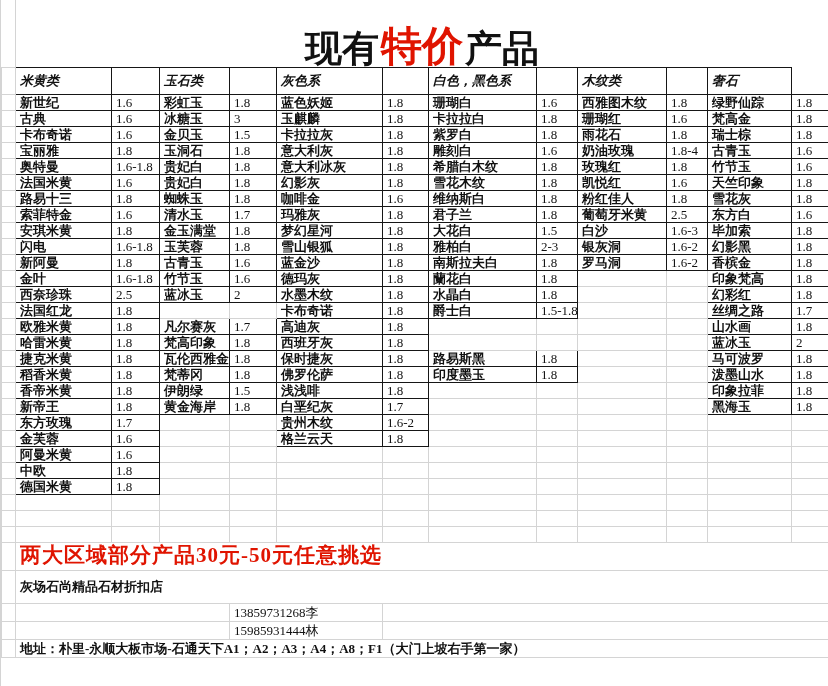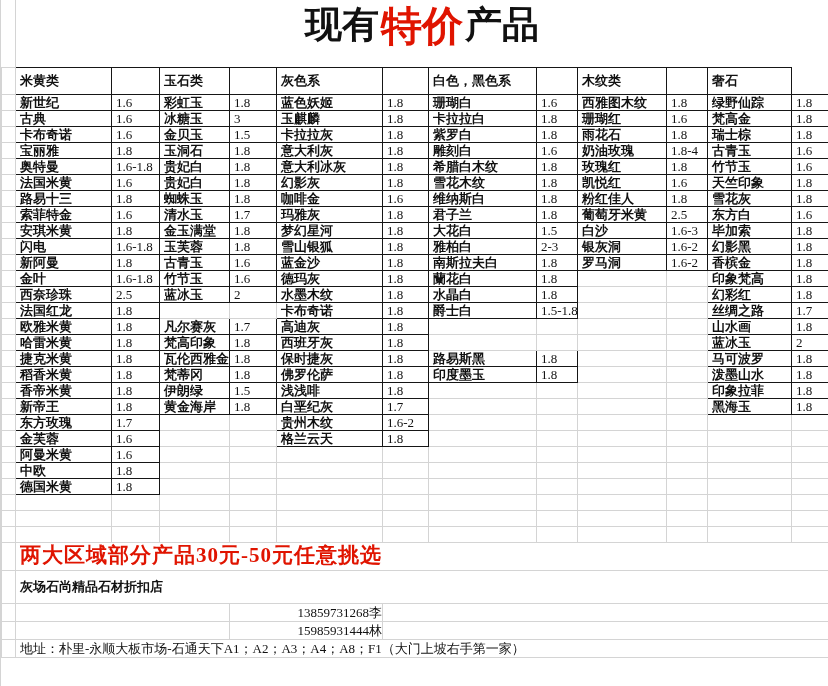--- a/index.html
+++ b/index.html
@@ -3,48 +3,48 @@
 <meta charset="utf-8">
 <style>
   html,body{margin:0;padding:0;background:#eee;}
   .sheet{
     position:relative;width:828px;height:686px;background:#fff;
     font-family:"Liberation Serif","DejaVu Serif",serif;
     overflow:hidden;border-left:1px solid #d4d4d4;box-sizing:border-box;
   }
   
   .title{
-    height:67px;display:flex;align-items:flex-start;justify-content:center;
+    height:67px;display:flex;align-items:flex-end;justify-content:center;
     padding-top:6px;box-sizing:border-box;
     border-left:1px solid #d4d4d4;margin-left:14px;
   }
   .title .t-black{font-size:37px;font-weight:700;color:#111;line-height:1;}
   .title .t-red{font-size:41px;font-weight:700;color:var(--red,#e01400);line-height:1;padding:0 2px;}
   
   table.grid{border-collapse:collapse;table-layout:fixed;width:828px;}
   table.grid td{
     height:16px;line-height:15px;padding:0 0 0 4px;overflow:hidden;white-space:nowrap;
     font-size:13px;color:#111;box-sizing:border-box;
   }
   td.e{border:1px solid #d4d4d4;}
   td.f{border:1px solid #161616;font-weight:700;}
   td.m{padding:0;}
   td.p{font-size:10.5px;font-weight:400;color:#222;padding-left:3px;}
   td.f.p{border:1px solid #161616;}
-  tr.head-row td{height:27px;line-height:26px;}
+  tr.head-row td{height:27px;line-height:26px;font-style:italic;}
   td.cat{color:var(--red,#e01400);font-weight:700;font-size:15px;}
   
   tr.promo-row td{height:26px;line-height:25px;border-top:1px solid #8a8a8a;}
   .promo{font-size:21px;font-weight:700;color:var(--red,#e01400);letter-spacing:1px;}
   tr.store-row td{height:33px;line-height:18px;}
   .store{font-size:15px;font-weight:700;color:#111;}
-  tr.phone-row td{height:18px;line-height:17px;text-align:right;}
+  tr.phone-row td{height:18px;line-height:17px;}
   .phone{font-size:15px;font-weight:400;color:#111;}
   tr.addr-row td{height:18px;line-height:17px;}
-  .addr{font-size:14px;font-weight:400;color:#111;margin-top:31px;}
+  .addr{font-size:14px;font-weight:700;color:#111;margin-top:31px;}
 </style>
 </head>
 <body>
 
 <div class="sheet">
   <div class="title">
     <span class="t-black">现有</span>
     <span class="t-red">特价</span>
     <span class="t-black">产品</span>
   </div>

